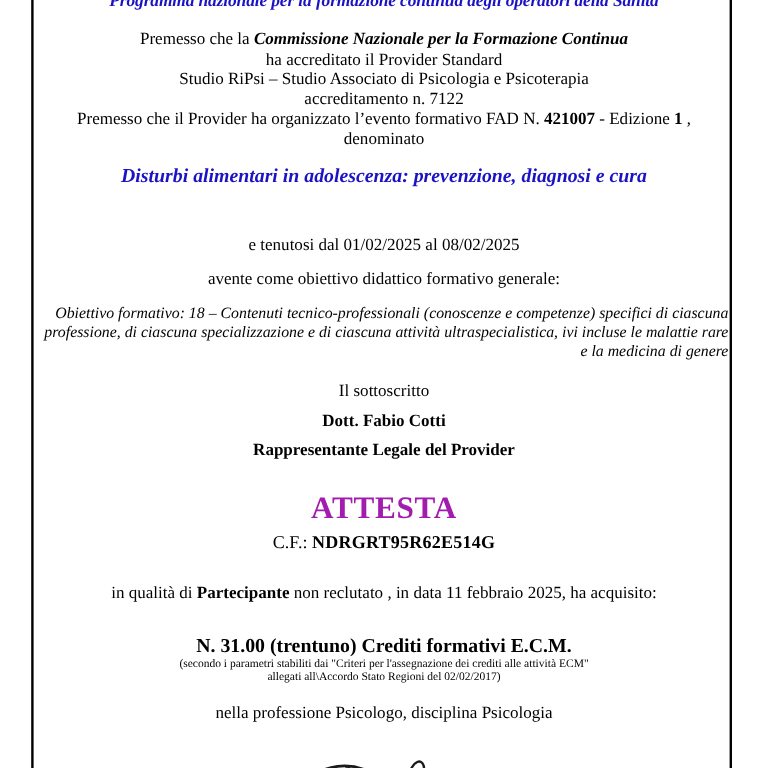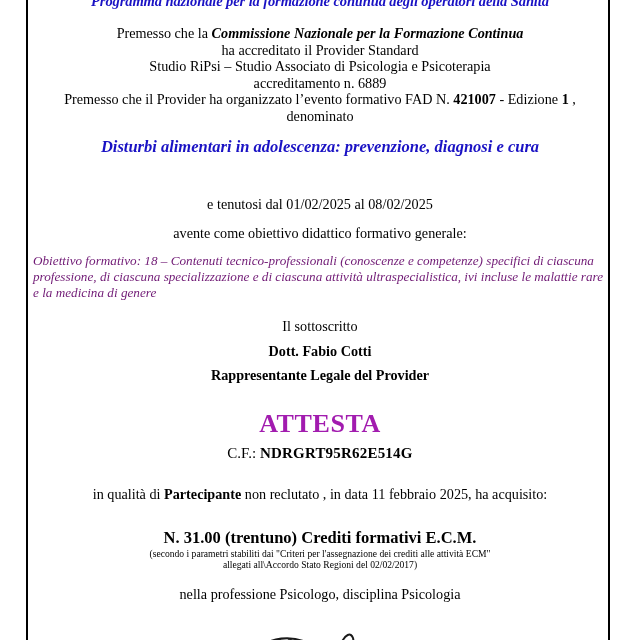--- a/index.html
+++ b/index.html
@@ -67,22 +67,22 @@
     font-weight: bold;
     font-style: italic;
     color: #1a12c4;
     text-align: center;
     line-height: 1.1;
   }
 
   .objective {
     font-size: 13.2px;
     font-style: italic;
-    color: #701a75;
-    text-align: left;
+    color: #000000;
+    text-align: right;
     line-height: 15.6px;
   }
 
   .attesta {
     font-size: 26px;
     font-weight: bold;
     color: #a21caf;
     text-align: center;
     letter-spacing: 0.6px;
     line-height: 1.05;
@@ -146,21 +146,21 @@
 
     <div class="program-title">Programma nazionale per la formazione continua degli operatori della Sanità</div>
 
     <div class="sp-16"></div>
 
     <div class="para">
       <span>Premesso che la </span><span class="b i">Commissione Nazionale per la Formazione Continua</span>
     </div>
     <div class="para">ha accreditato il Provider Standard</div>
     <div class="para">Studio RiPsi – Studio Associato di Psicologia e Psicoterapia</div>
-    <div class="para">accreditamento n. 6889</div>
+    <div class="para">accreditamento n. 7122</div>
 
     <div class="para">
       <span>Premesso che il Provider ha organizzato l’evento formativo FAD N. </span><span class="b">421007</span><span> - Edizione </span><span class="b">1</span><span> , denominato</span>
     </div>
 
     <div class="sp-14"></div>
 
     <div class="event-title">Disturbi alimentari in adolescenza: prevenzione, diagnosi e cura</div>
 
     <div class="sp-40"></div>

